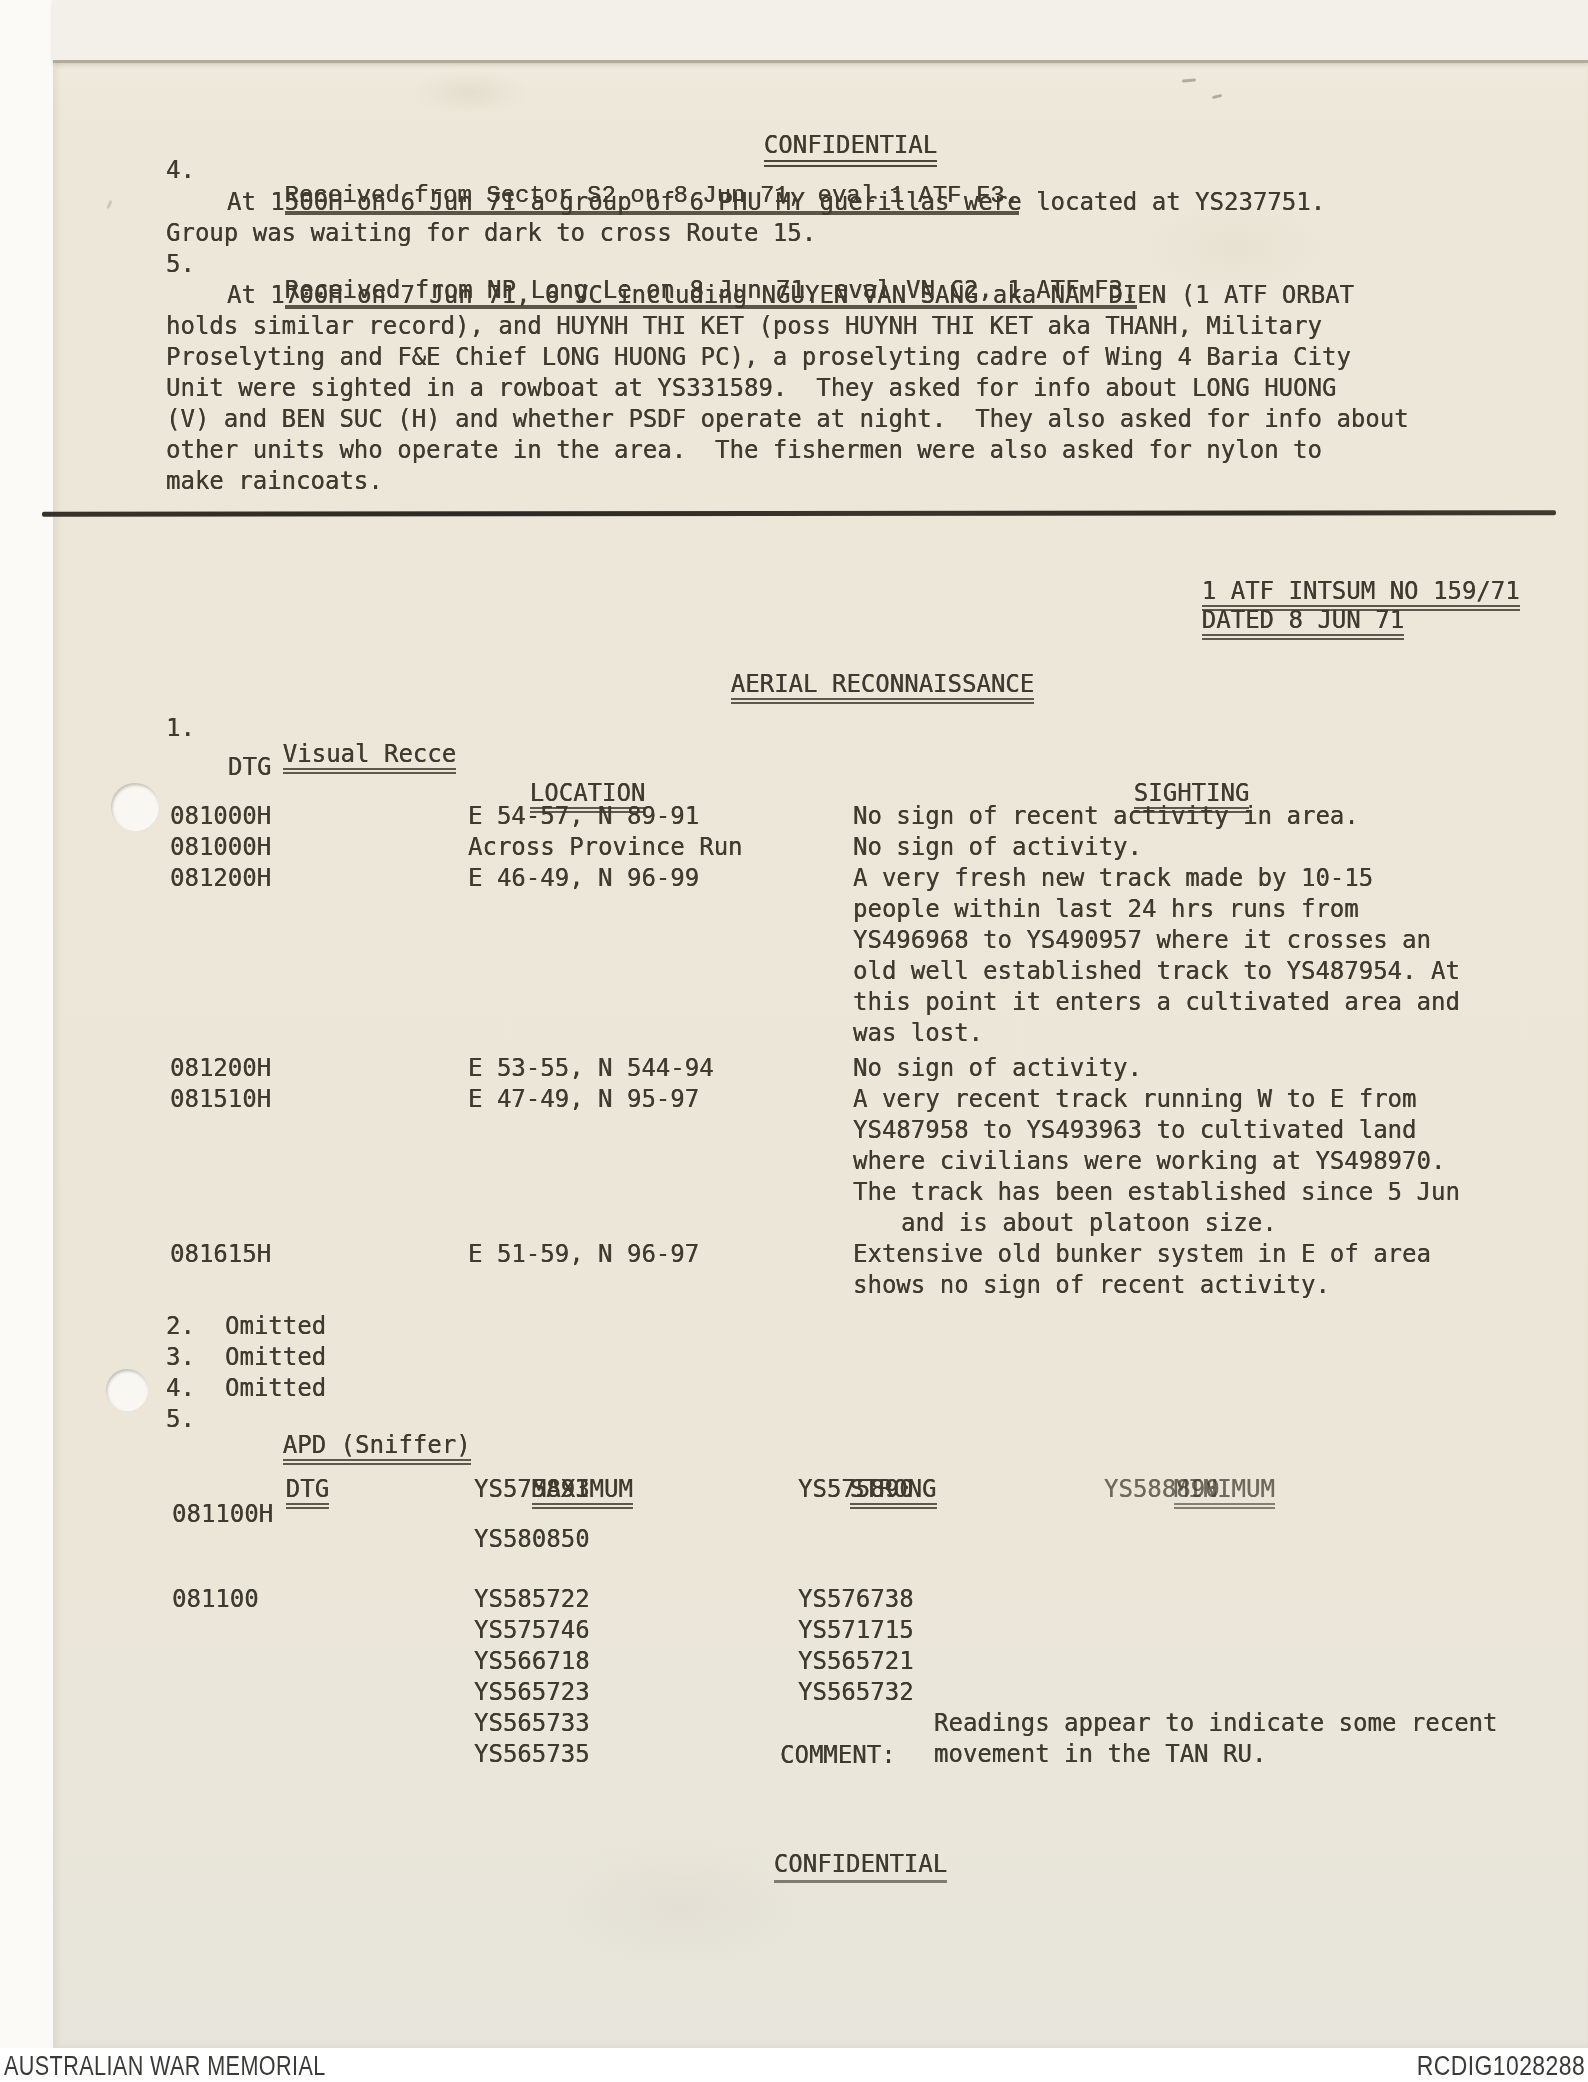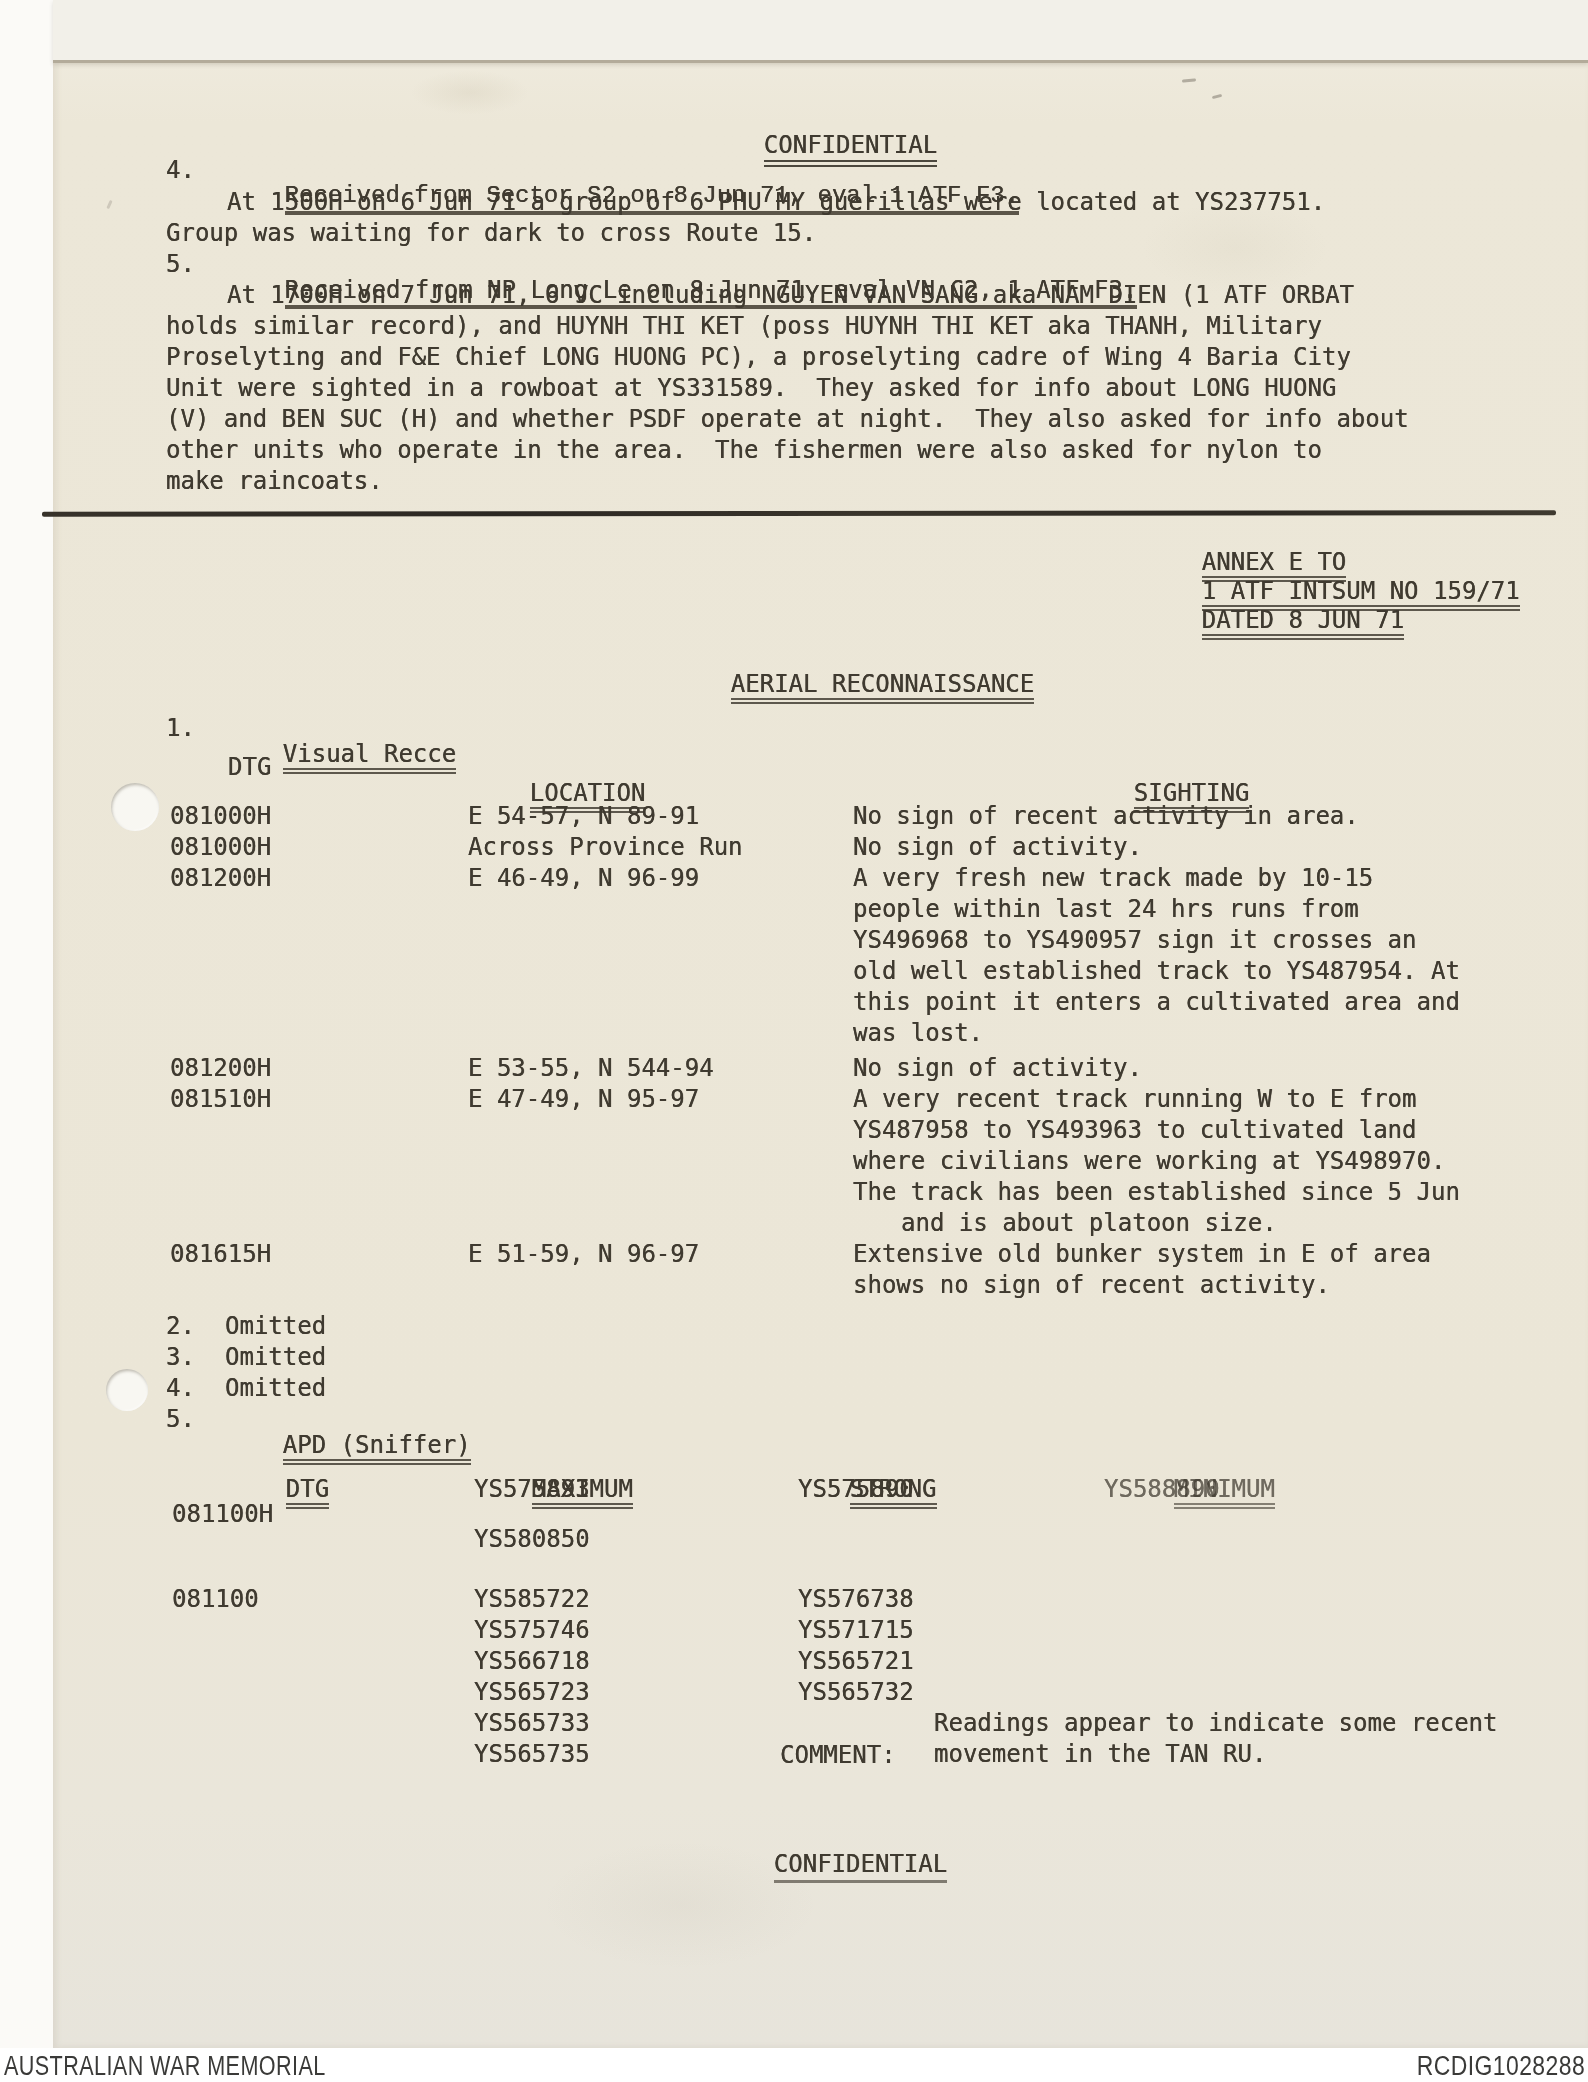--- a/index.html
+++ b/index.html
@@ -71,23 +71,20 @@
   <div class="t" style="left:227px;top:282px;">At 1700H on 7 Jun 71, 6 VC including NGUYEN VAN SANG aka NAM DIEN (1 ATF ORBAT</div>
   <div class="t" style="left:166px;top:313px;">holds similar record), and HUYNH THI KET (poss HUYNH THI KET aka THANH, Military</div>
   <div class="t" style="left:166px;top:344px;">Proselyting and F&amp;E Chief LONG HUONG PC), a proselyting cadre of Wing 4 Baria City</div>
   <div class="t" style="left:166px;top:375px;">Unit were sighted in a rowboat at YS331589.  They asked for info about LONG HUONG</div>
   <div class="t" style="left:166px;top:406px;">(V) and BEN SUC (H) and whether PSDF operate at night.  They also asked for info about</div>
   <div class="t" style="left:166px;top:437px;">other units who operate in the area.  The fishermen were also asked for nylon to</div>
   <div class="t" style="left:166px;top:468px;">make raincoats.</div>
 
   <div class="divider"></div>
 
-  <div class="t" style="left:1144px;top:523px;">
-    <span class="u2">ANNEX E TO</span>
-  </div>
   <div class="t" style="left:1144px;top:552px;">
     <span class="u2">1 ATF INTSUM NO 159/71</span>
   </div>
   <div class="t" style="left:1144px;top:581px;">
     <span class="u2">DATED 8 JUN 71</span>
   </div>
 
   <div class="t" style="left:673px;top:645px;">
     <span class="u2">AERIAL RECONNAISSANCE</span>
   </div>
@@ -110,21 +107,21 @@
   <div class="t" style="left:853px;top:803px;">No sign of recent activity in area.</div>
 
   <div class="t" style="left:170px;top:834px;">081000H</div>
   <div class="t" style="left:468px;top:834px;">Across Province Run</div>
   <div class="t" style="left:853px;top:834px;">No sign of activity.</div>
 
   <div class="t" style="left:170px;top:865px;">081200H</div>
   <div class="t" style="left:468px;top:865px;">E 46-49, N 96-99</div>
   <div class="t" style="left:853px;top:865px;">A very fresh new track made by 10-15</div>
   <div class="t" style="left:853px;top:896px;">people within last 24 hrs runs from</div>
-  <div class="t" style="left:853px;top:927px;">YS496968 to YS490957 sign it crosses an</div>
+  <div class="t" style="left:853px;top:927px;">YS496968 to YS490957 where it crosses an</div>
   <div class="t" style="left:853px;top:958px;">old well established track to YS487954. At</div>
   <div class="t" style="left:853px;top:989px;">this point it enters a cultivated area and</div>
   <div class="t" style="left:853px;top:1020px;">was lost.</div>
 
   <div class="t" style="left:170px;top:1055px;">081200H</div>
   <div class="t" style="left:468px;top:1055px;">E 53-55, N 544-94</div>
   <div class="t" style="left:853px;top:1055px;">No sign of activity.</div>
 
   <div class="t" style="left:170px;top:1086px;">081510H</div>
   <div class="t" style="left:468px;top:1086px;">E 47-49, N 95-97</div>

